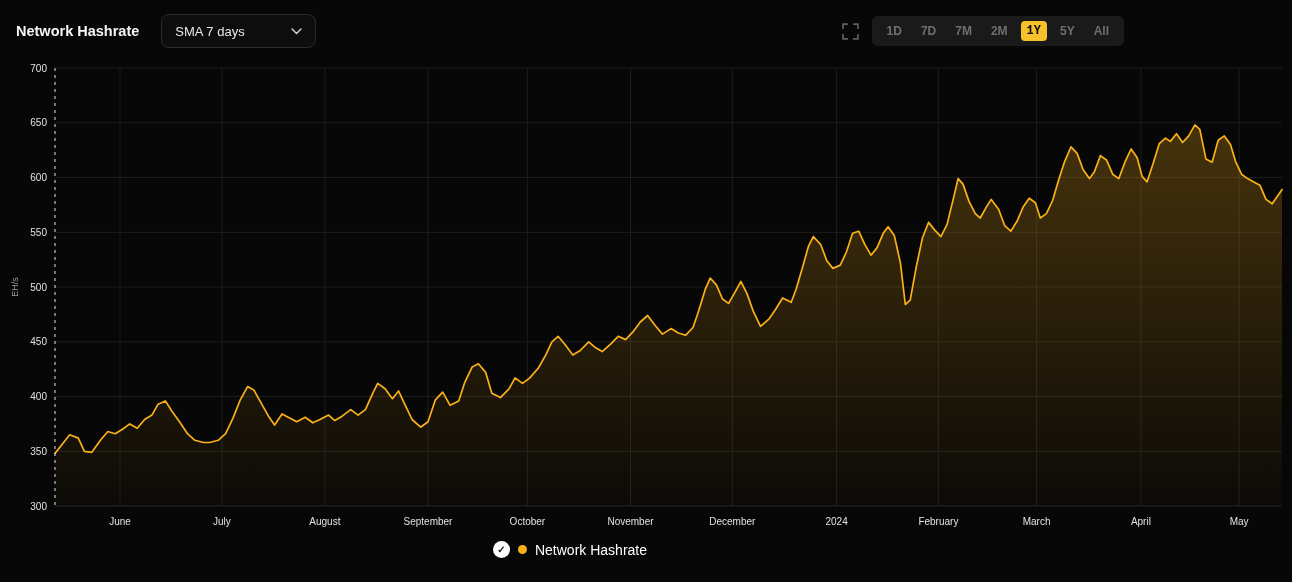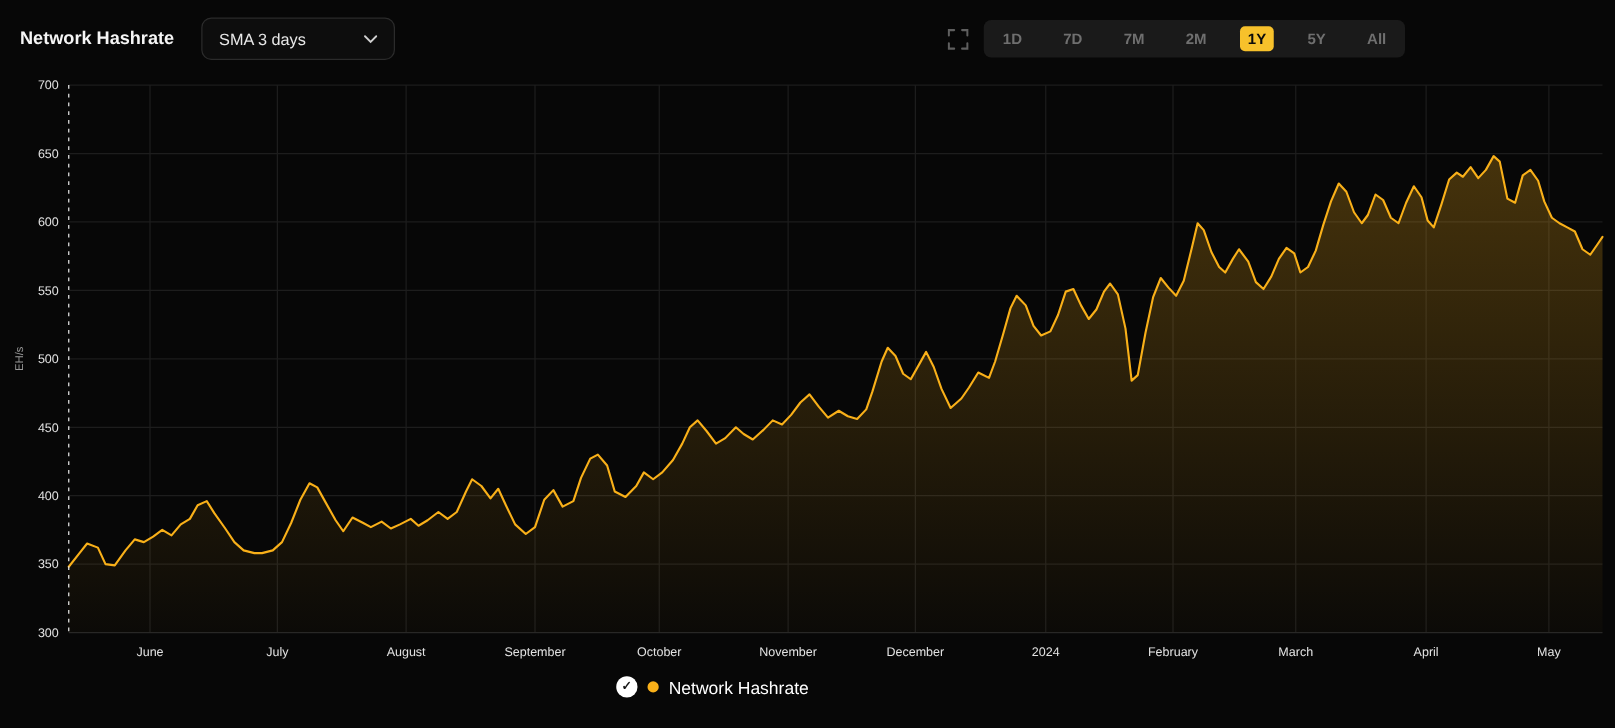--- a/index.html
+++ b/index.html
@@ -9,21 +9,21 @@
 
   
   .header { display:flex; align-items:center; height:62px; padding:0 16px; flex:0 0 auto; }
   .title { color:#f5f5f5; font-size:14.5px; font-weight:700; margin-right:22px; white-space:nowrap; }
   .dropdown { display:flex; align-items:center; justify-content:space-between;
     width:155px; height:34px; padding:0 13px; border:1px solid #2b2b2b; border-radius:8px;
     background:#0d0d0d; color:#e8e8e8; font-size:13px; cursor:pointer; }
   .spacer { flex:1; }
   .fullscreen { display:flex; align-items:center; justify-content:center;
     width:26px; height:26px; margin-right:8px; cursor:pointer; }
-  .ranges { display:flex; align-items:center; gap:21px; background:#1a1a1a;
+  .ranges { display:flex; align-items:center; gap:7px; background:#1a1a1a;
     border-radius:6px; padding:5px 9px; }
   .range-btn { background:transparent; border:none; color:#6f6f6f; font-weight:700;
     font-size:12px; padding:3px 6px; border-radius:4px; cursor:pointer;
     font-family:"Liberation Sans", sans-serif; }
   .range-btn.active { color:#0b0b0b; }
 
   
   .chart { flex:0 0 auto; position:relative; }
   #chart-svg { display:block; }
   .grid { stroke:#1d1d1d; stroke-width:1; }
@@ -44,21 +44,21 @@
 </style>
 </head>
 <body>
 
 <div class="app">
 
   <div class="header">
     <div class="title">Network Hashrate</div>
 
     <div class="dropdown">
-      <span>SMA 3 days</span>
+      <span>SMA 7 days</span>
       <svg width="11" height="7" viewBox="0 0 11 7">
         <path d="M1 1 L5.5 5.5 L10 1" stroke="#cfcfcf" stroke-width="1.5" fill="none" stroke-linecap="round"></path>
       </svg>
     </div>
 
     <div class="spacer"></div>
 
     <div class="fullscreen">
       <svg width="17" height="17" viewBox="0 0 16 16" fill="none" stroke="#5f5f5f" stroke-width="1.6" stroke-linecap="round">
         <path d="M1 5 V1 H5"></path>
@@ -66,21 +66,21 @@
           <path d="M15 11 V15 H11"></path>
           <path d="M5 15 H1 V11"></path>
       </svg>
     </div>
 
     <div class="ranges" id="ranges">
         <button class="range-btn">1D</button>
         <button class="range-btn">7D</button>
         <button class="range-btn">7M</button>
         <button class="range-btn">2M</button>
-        <button class="range-btn active" style="background: rgb(247, 193, 43);">1Y</button>
+        <button class="range-btn active" style="background: rgb(247, 193, 43); font-family: Liberation Mono, monospace;">1Y</button>
         <button class="range-btn">5Y</button>
         <button class="range-btn">All</button>
       </div>
   </div>
 
   <div class="chart">
     <svg id="chart-svg" width="1292" height="470">
         <defs>
           <linearGradient id="af" x1="0" y1="0" x2="0" y2="1">
   <stop offset="0" stop-color="#f9b019" stop-opacity="0.26"></stop>

